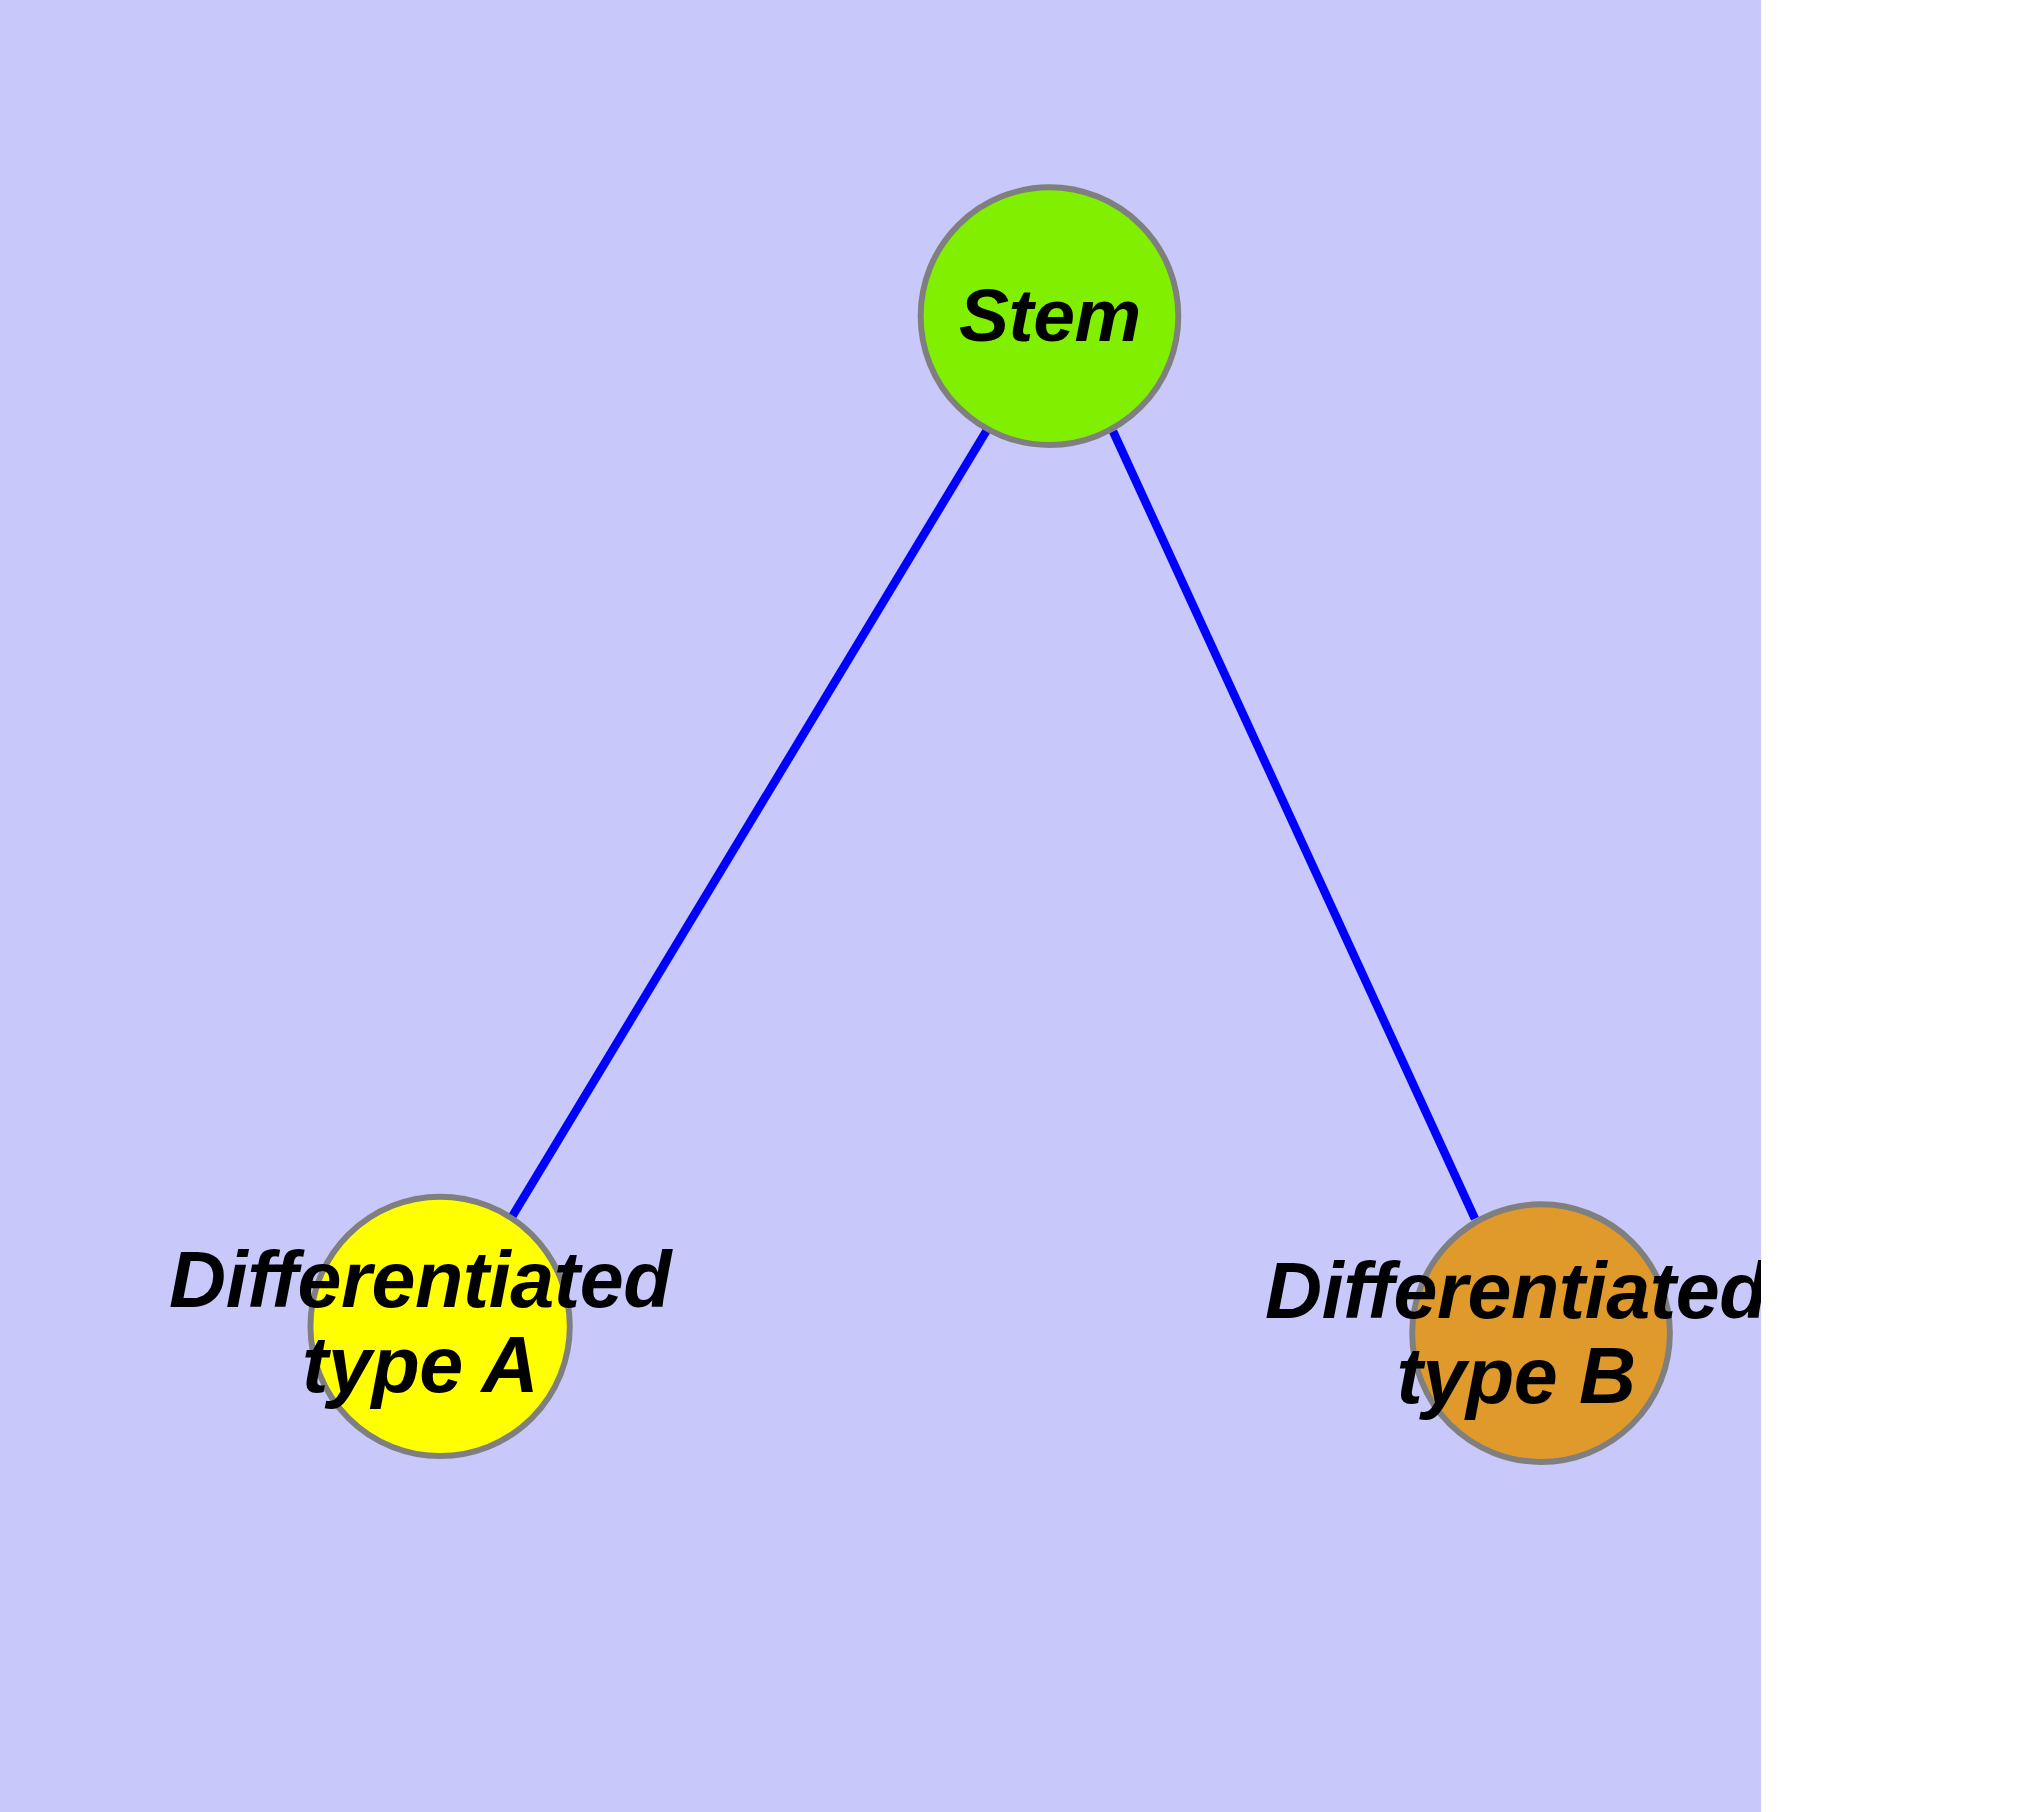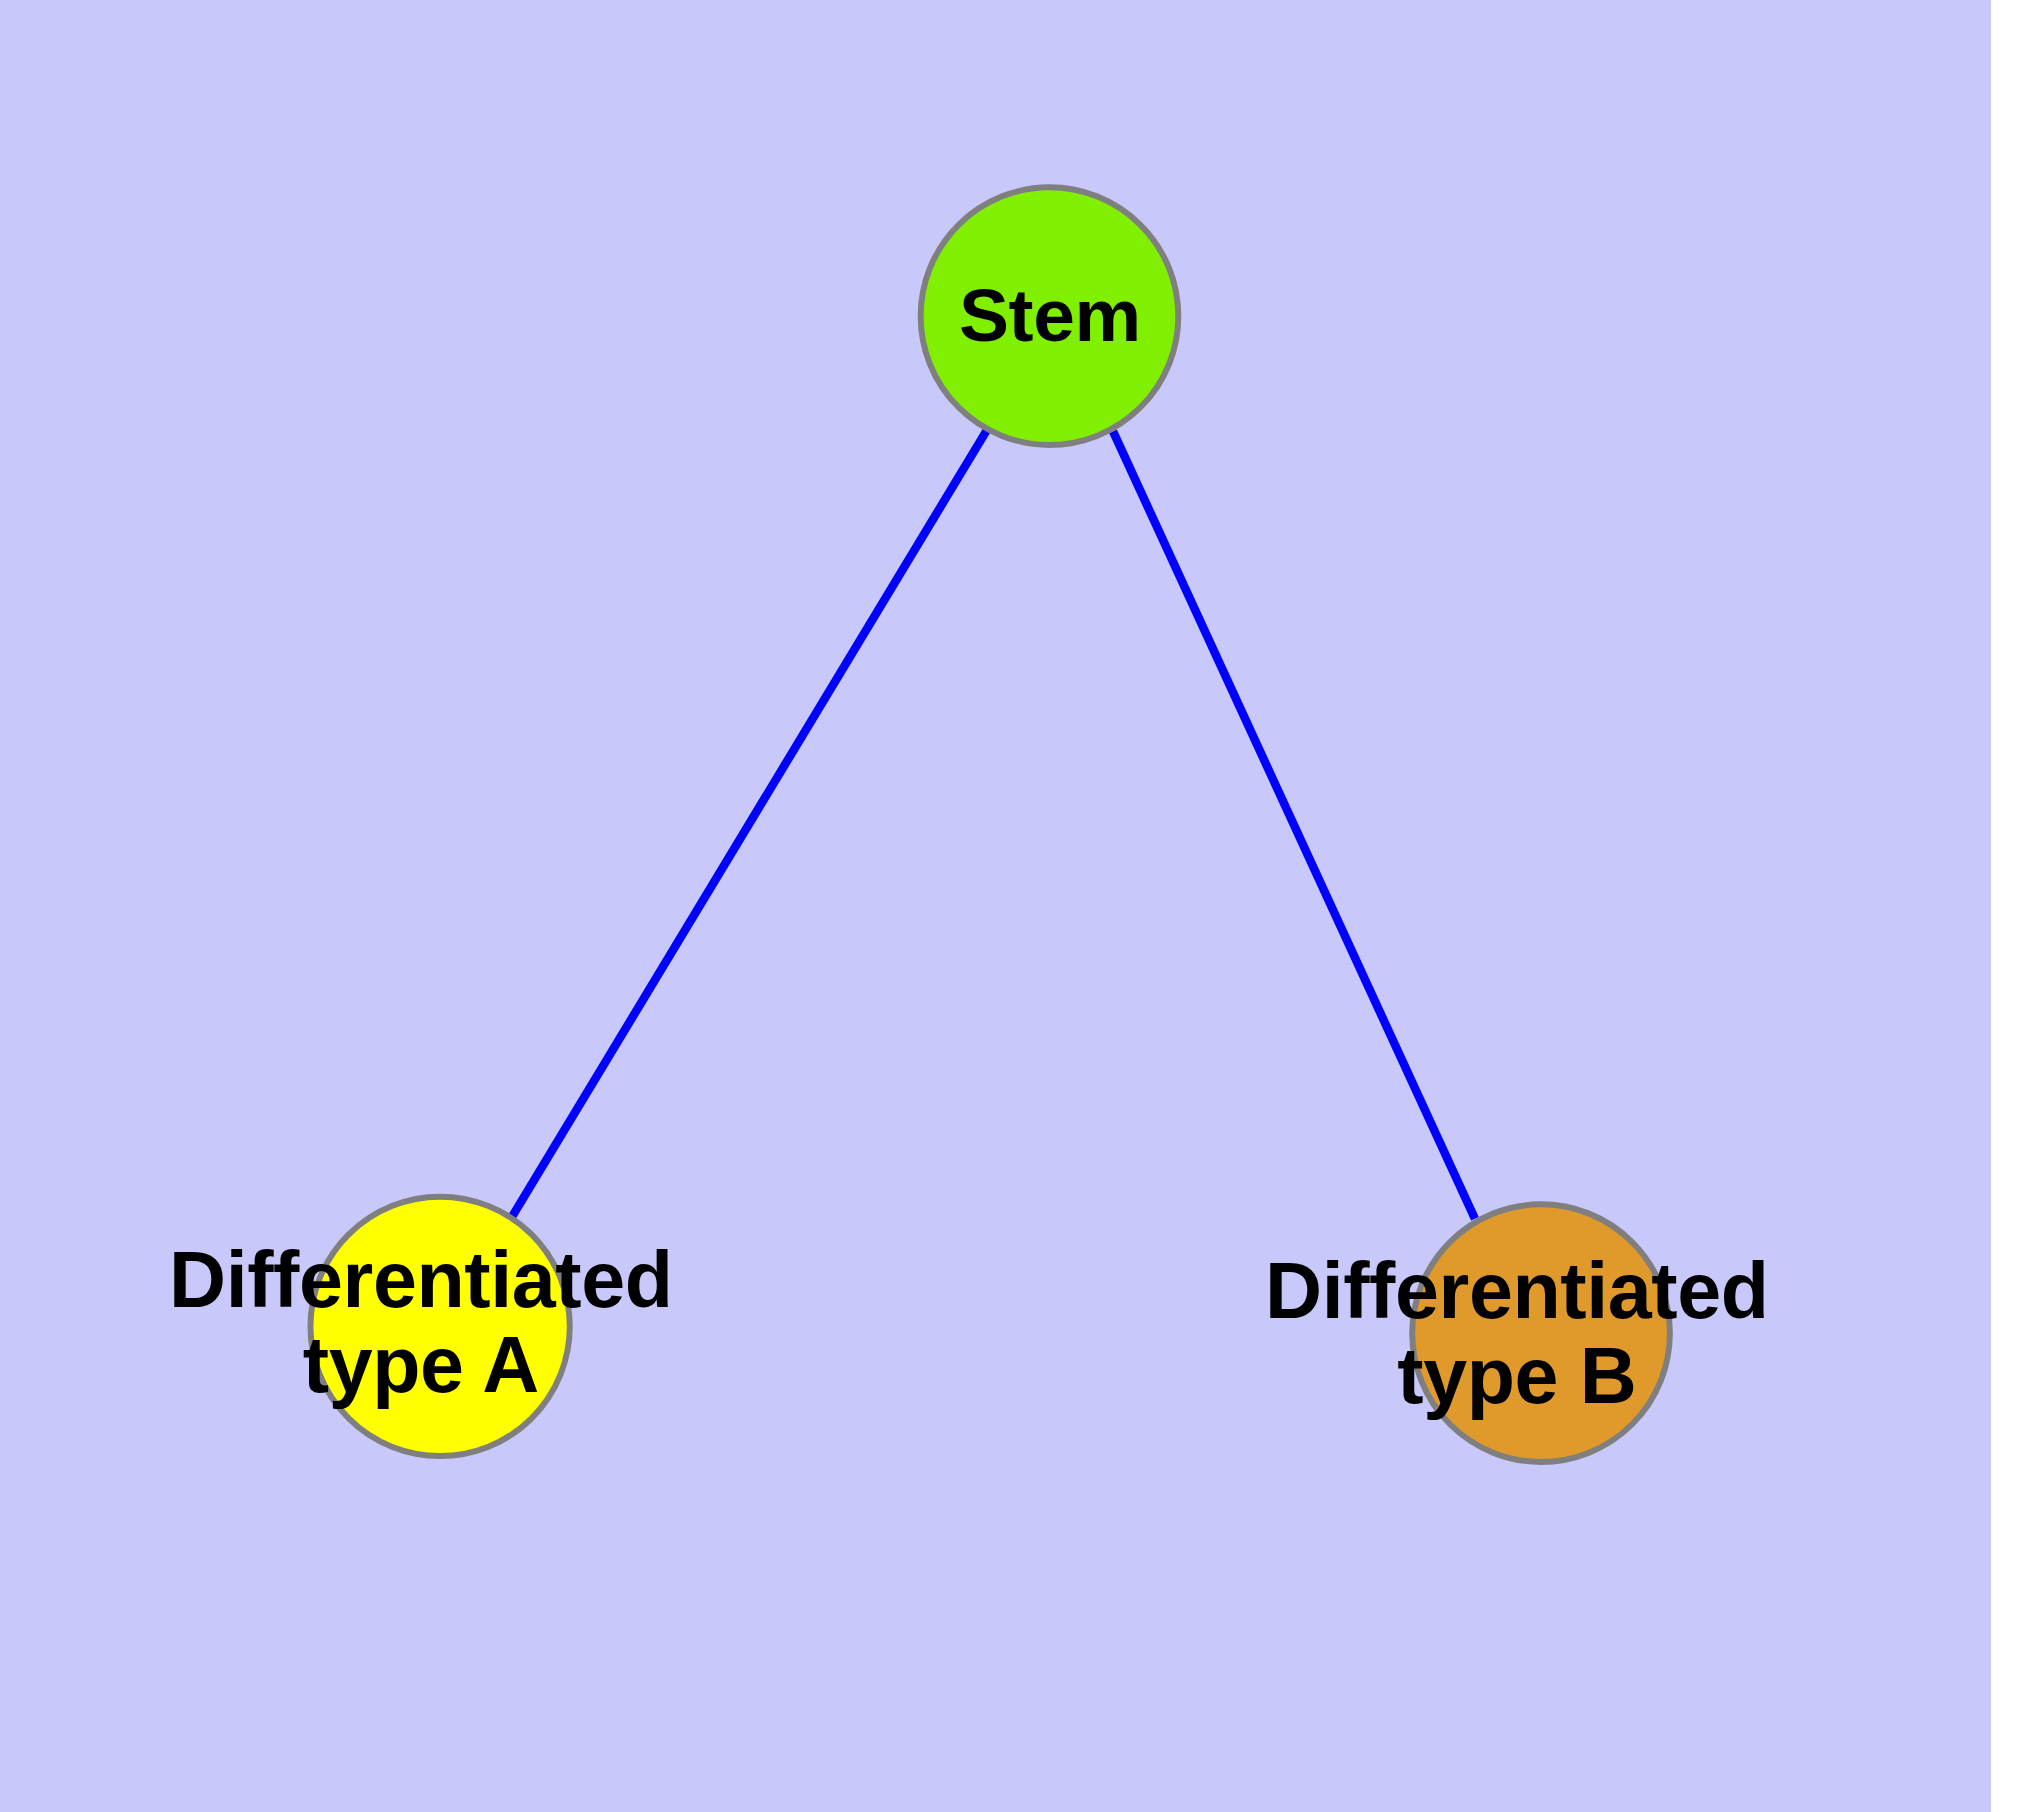--- a/index.html
+++ b/index.html
@@ -41,21 +41,21 @@
   .label-stem {
     font-size: 75px;
   }
   .label-leaf {
     font-size: 79px;
   }
 </style>
 </head>
 <body style="background: rgb(255, 255, 255);">
 
-<div id="canvas" style="width: 1991px; height: 1812px;">
+<div id="canvas" style="width: 1761px; height: 1812px; font-style: italic;">
 
   <div id="bg-rect" style="background: rgb(200, 200, 250);"></div>
 
   <svg id="graph-svg" viewBox="0 0 2384 2138" style="width: 2021px; height: 1812px;">
     <g id="edges-group">
         <line x1="1165" y1="506" x2="600" y2="1442" stroke="#0000ff" stroke-width="10" stroke-linecap="butt"></line>
         <line x1="1313" y1="509" x2="1740" y2="1438" stroke="#0000ff" stroke-width="10" stroke-linecap="butt"></line>
       </g>
     <g id="nodes-group">
         <circle cx="1238" cy="373" r="152" fill="#80f000" stroke="#7f7f7f" stroke-width="7"></circle>

